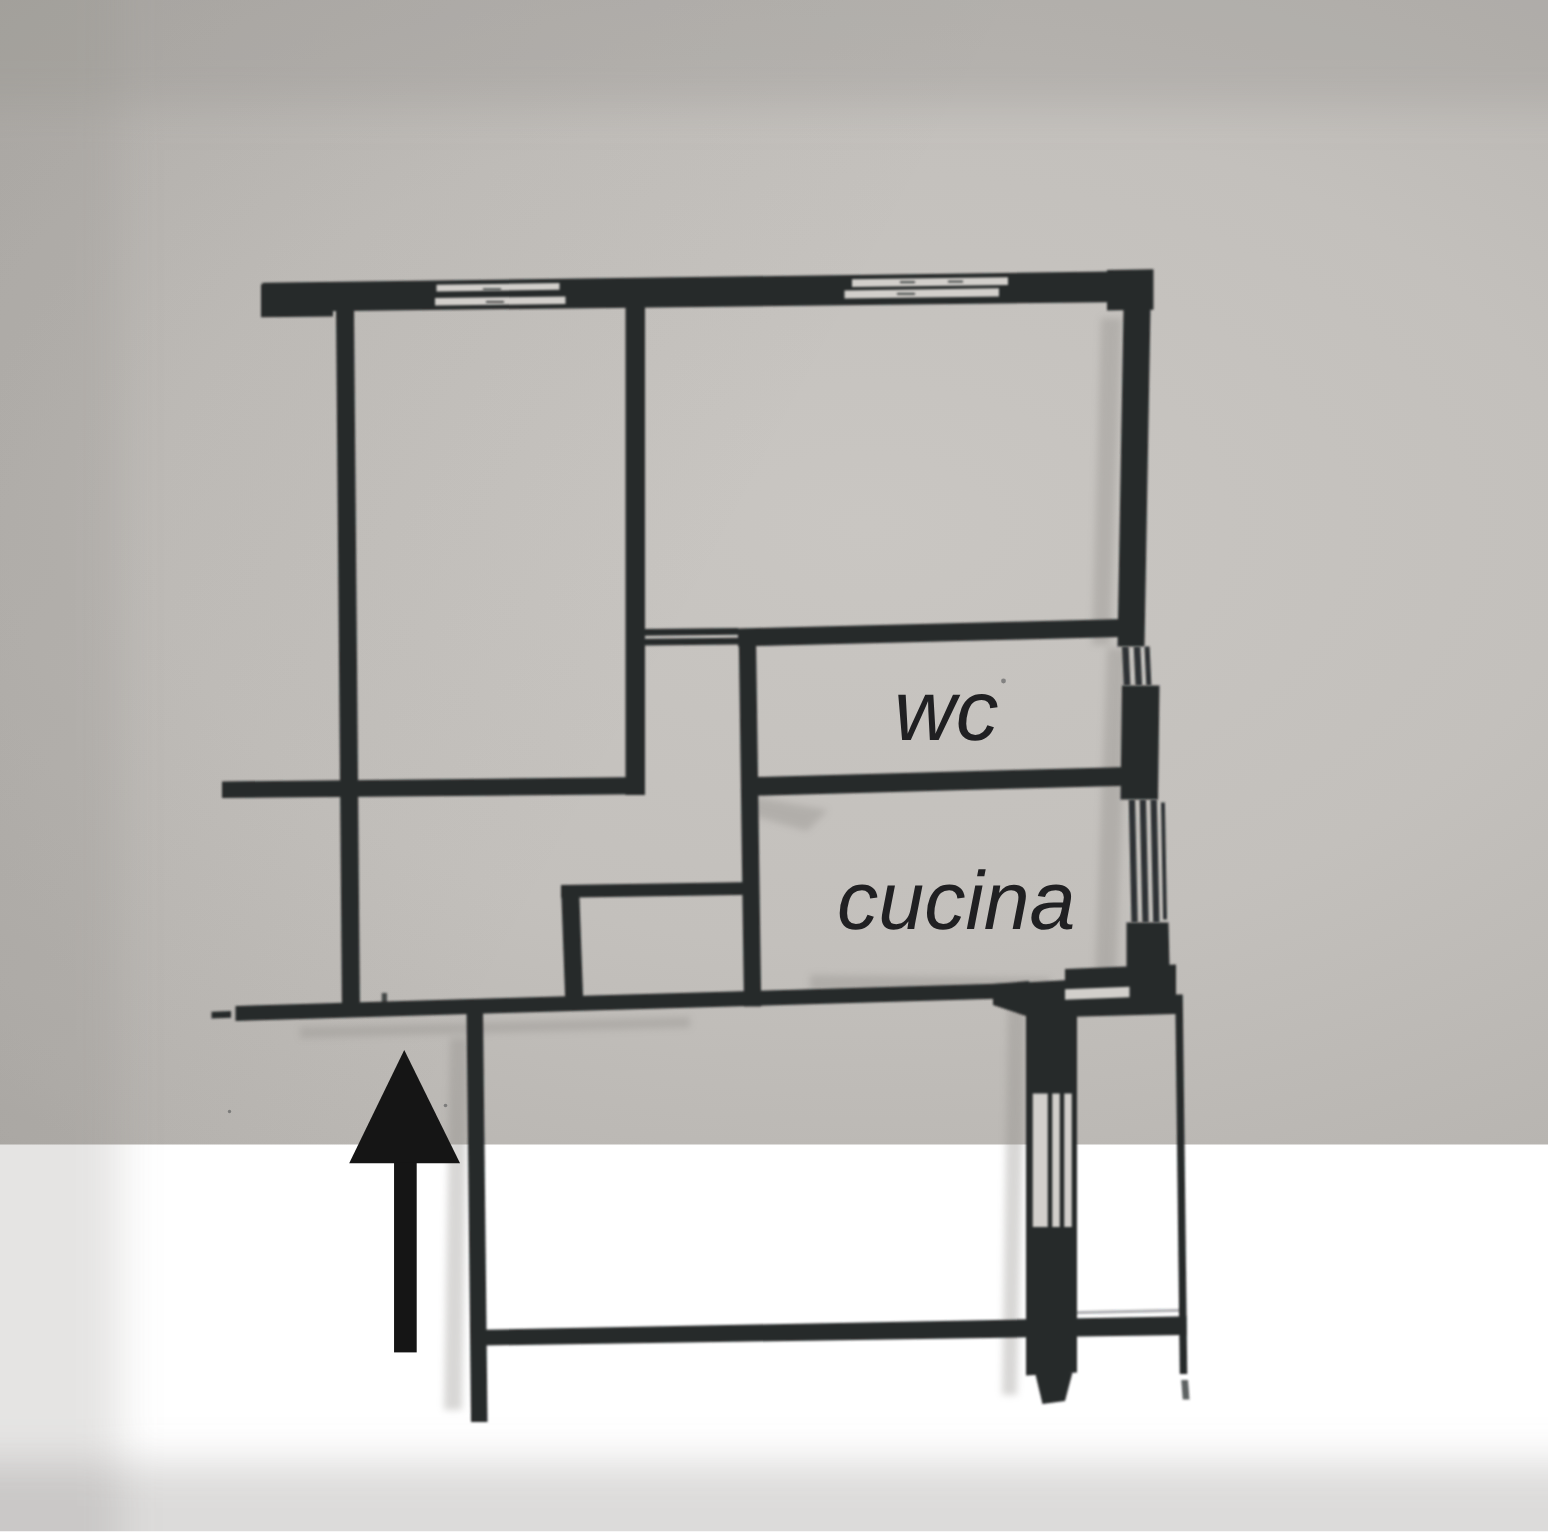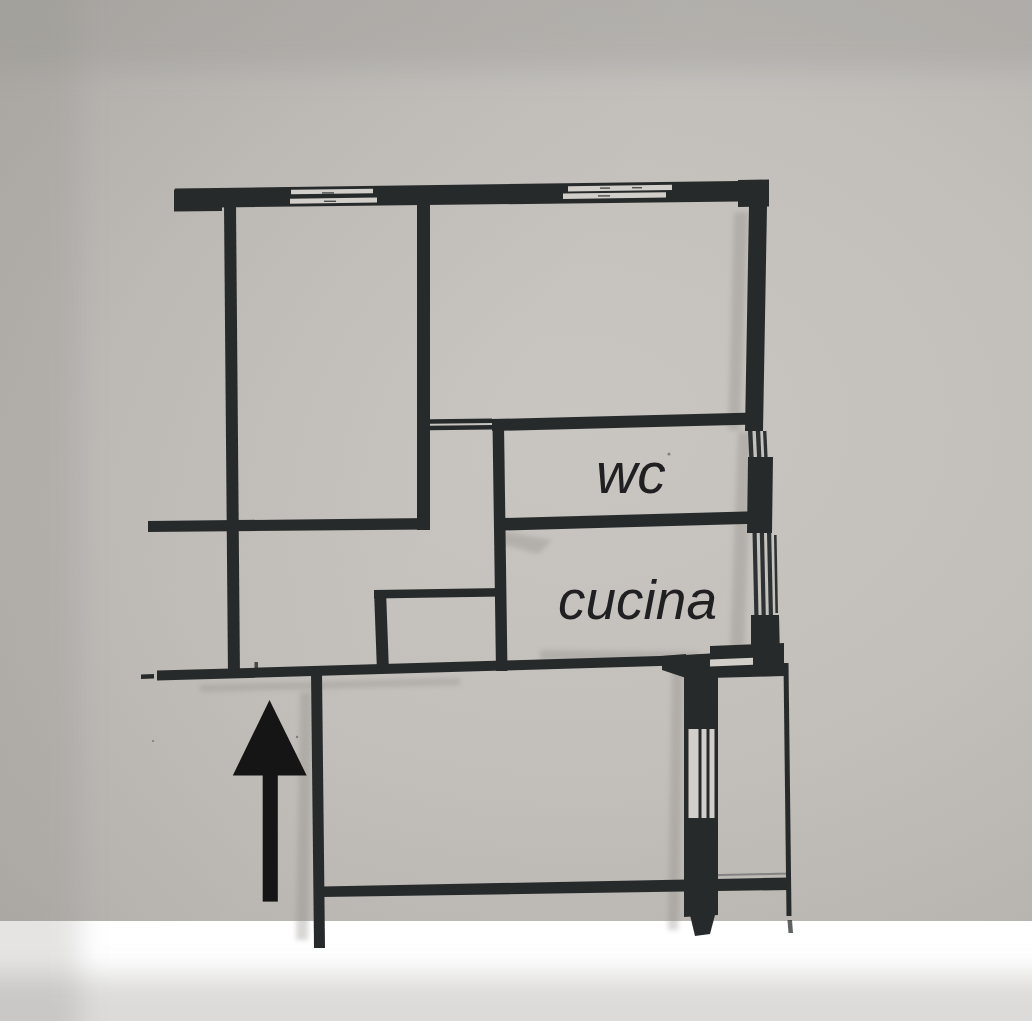--- a/index.html
+++ b/index.html
@@ -1,17 +1,17 @@
 <!DOCTYPE html>
 <html><head>
 <meta charset="utf-8">
 <style>
   html,body{margin:0;padding:0;}
   body{width:1032px;height:1021px;overflow:hidden;font-family:"Liberation Sans",sans-serif;}
-  .page{position:relative;width:1032px;height:921px;
+  .page{position:relative;width:1032px;height:763px;
     background:
       linear-gradient(118deg, rgba(70,67,63,0.09), rgba(70,67,63,0.0) 48%),
       radial-gradient(ellipse 115% 92% at 56% 46%, #c9c6c2 0%, #c3c0bc 40%, #b8b5b1 70%, #a6a39f 100%);
   }
 </style>
 </head>
 <body>
 <div class="page">
 <svg width="1032" height="1021" viewBox="0 0 1032 1021" xmlns="http://www.w3.org/2000/svg">
   <defs>

